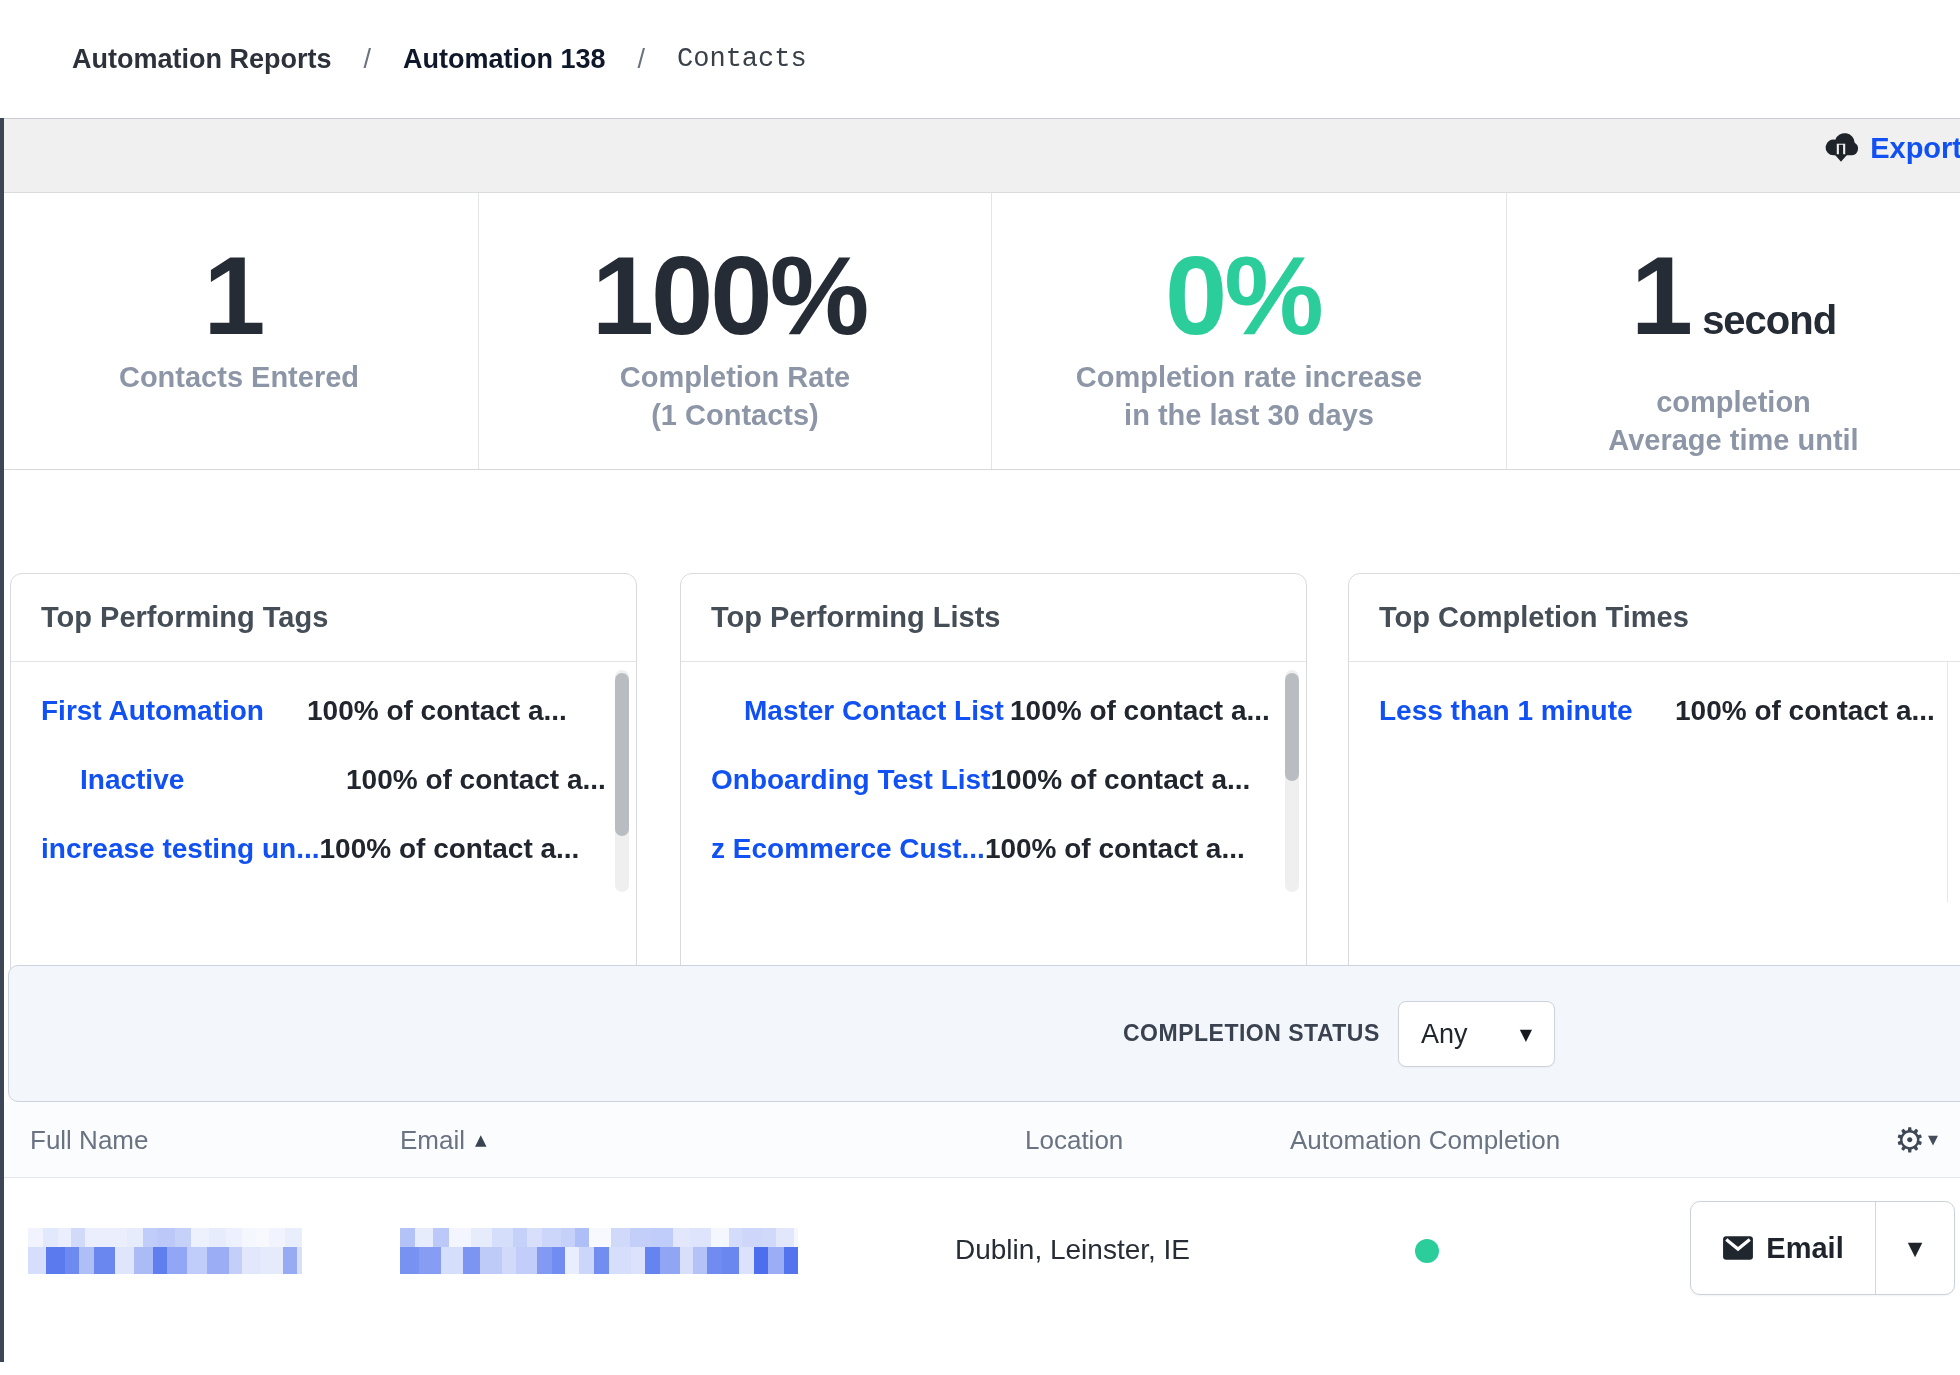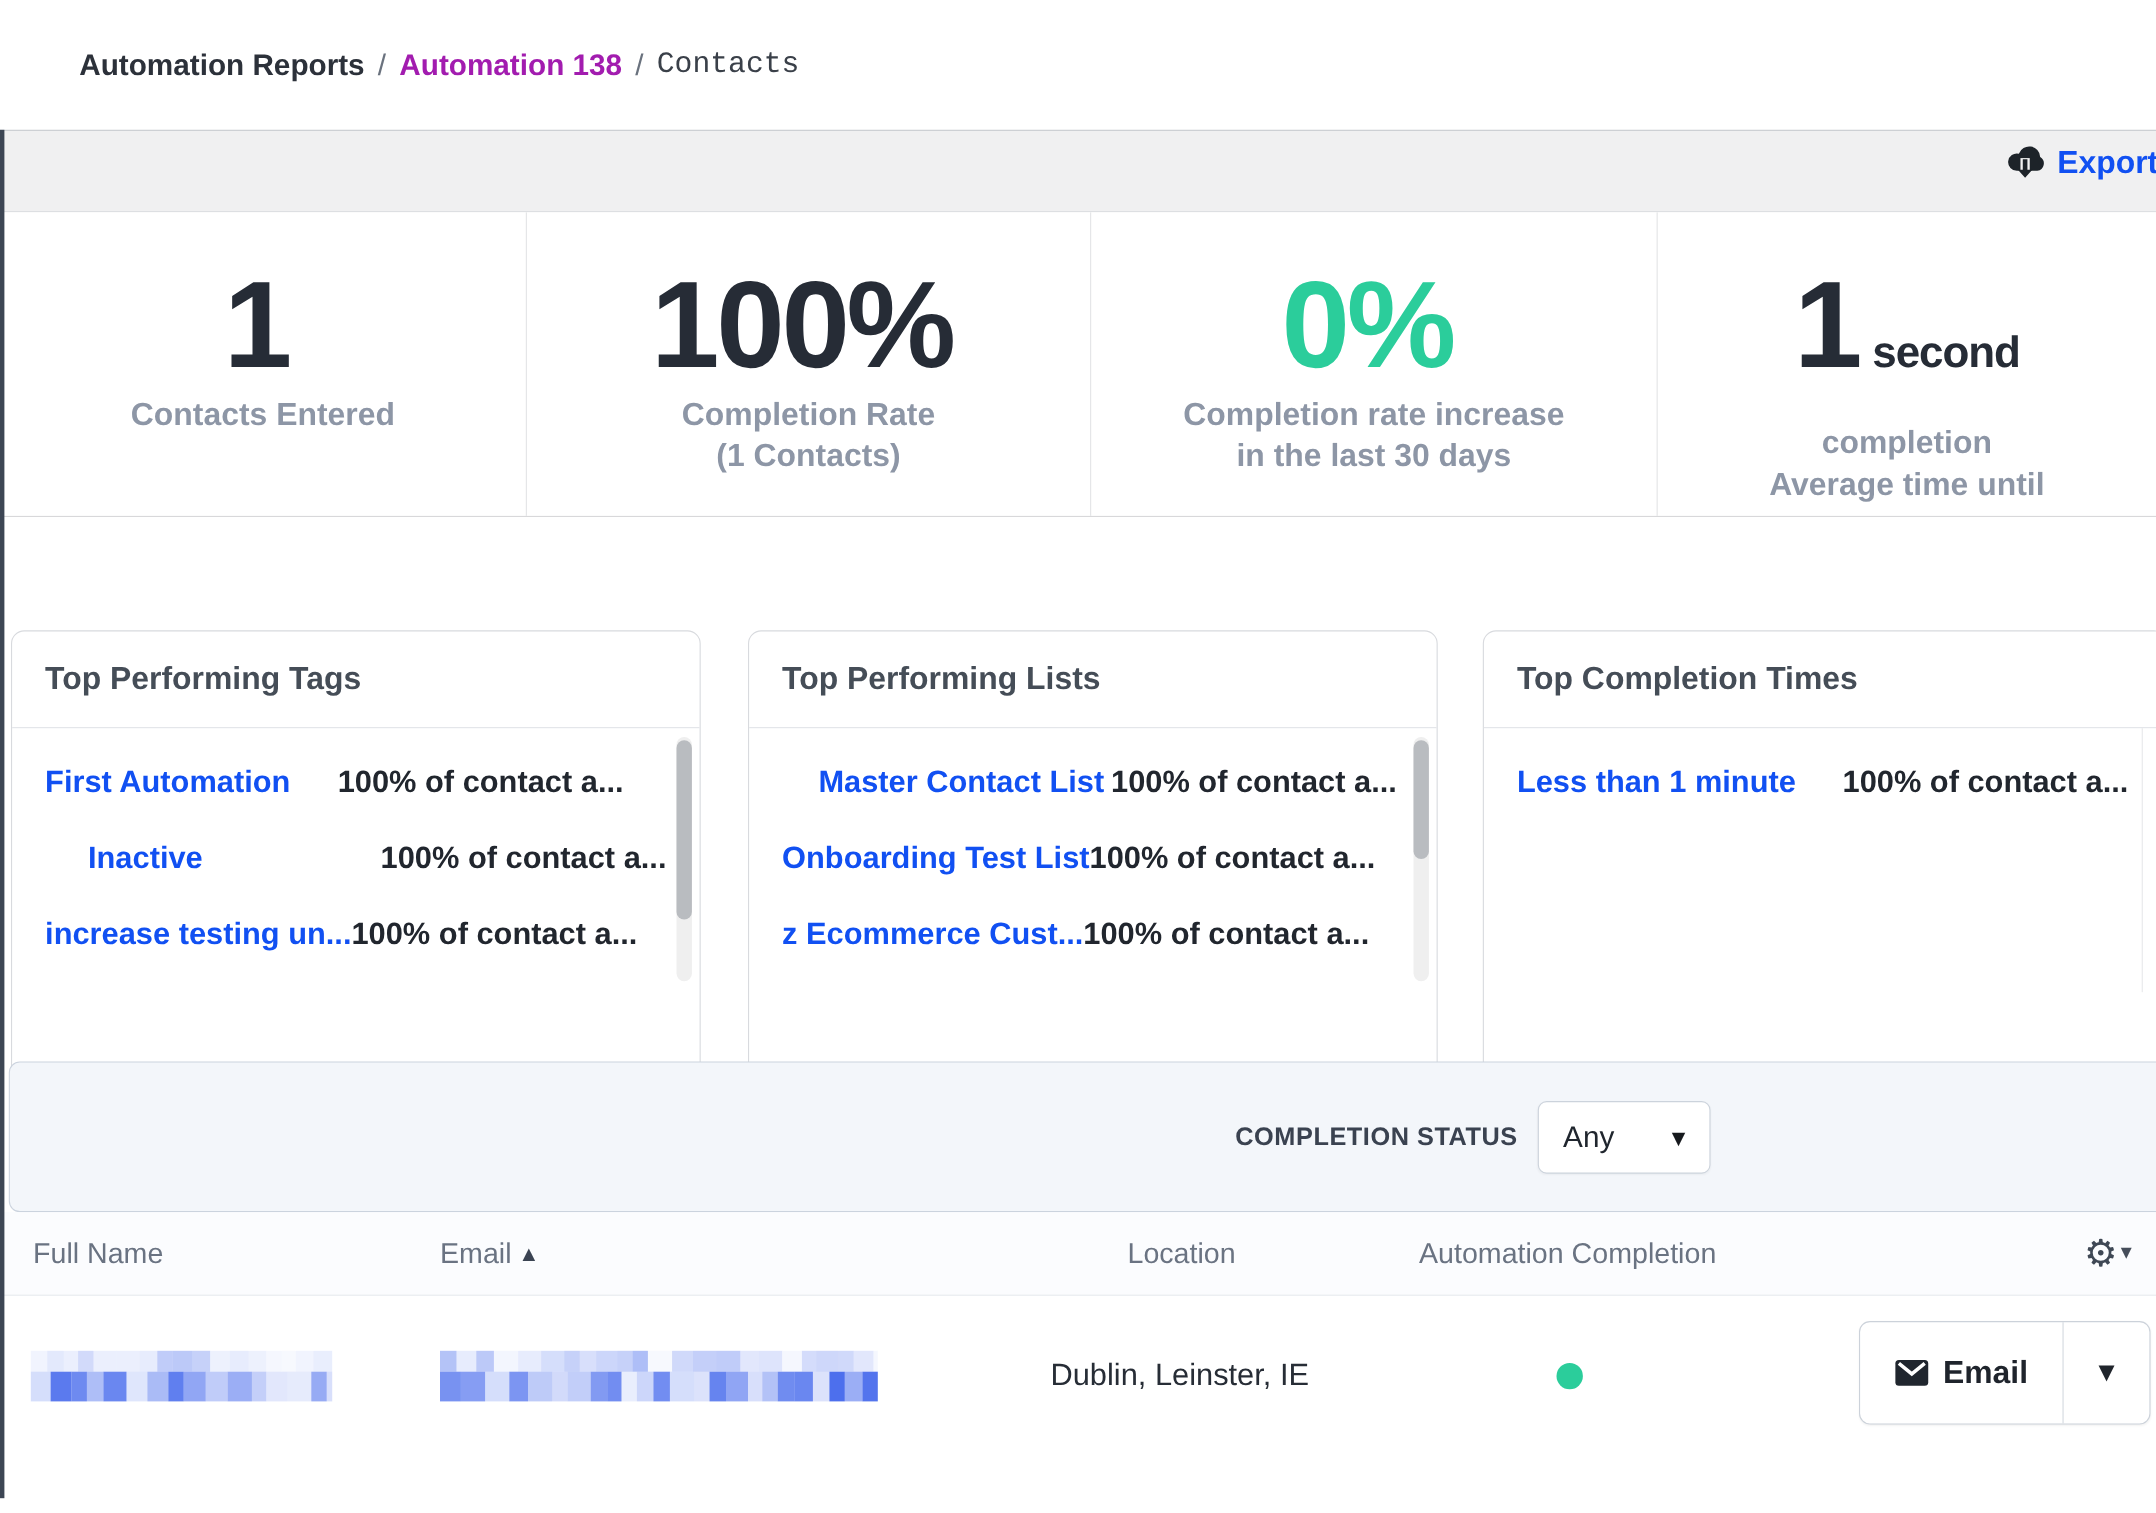--- a/index.html
+++ b/index.html
@@ -2,23 +2,23 @@
 <html><head>
 <meta charset="utf-8">
 <style>
   * { margin:0; padding:0; box-sizing:border-box; }
   html,body { width:1960px; height:1375px; background:#ffffff; overflow:hidden;
     font-family:"Liberation Sans", sans-serif; -webkit-font-smoothing:antialiased; }
   .page { position:relative; width:1960px; height:1375px; background:#fff; overflow:hidden; }
   .left-edge { position:absolute; left:0; top:118px; width:4px; height:1244px; background:#3d4654; z-index:50; }
 
   
-  .breadcrumb-bar { height:118px; display:flex; align-items:center; padding-left:72px; background:#fff; font-size:27px; }
+  .breadcrumb-bar { height:118px; display:flex; align-items:center; padding-left:72px; background:#fff; font-size:27px;gap:20px; }
   .bc-strong { font-weight:700; color:#2c313a; }
-  .bc-mid { font-weight:700; color:#a21caf; }
+  .bc-mid { font-weight:700; color:#0f172a; }
   .bc-current { font-weight:400; color:#3a4049;font-family:Liberation Mono, monospace; }
   .bc-sep { color:#6a727e; margin:0 12px; font-weight:400; }
 
   
   .toolbar { height:75px; background:#f0f0f1; border-top:1px solid #c9ccd1; border-bottom:1px solid #d9dbde;
     display:flex; align-items:center; justify-content:flex-end; }
   .export { display:flex; align-items:center; gap:10px; transform:translateY(-7px); cursor:pointer; margin-right:-2px; }
   .export span { font-size:29px; font-weight:700; color:#1150f2; }
 
   

